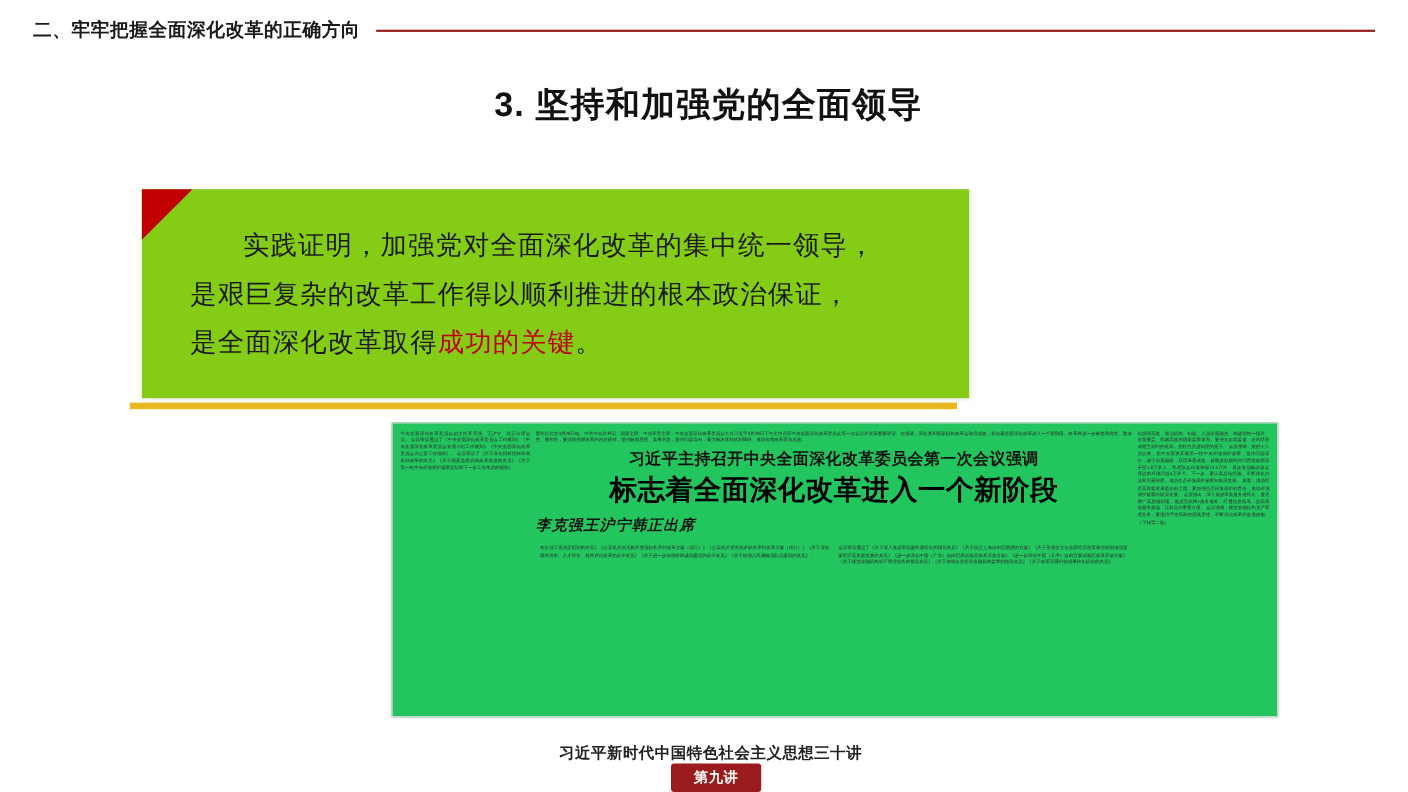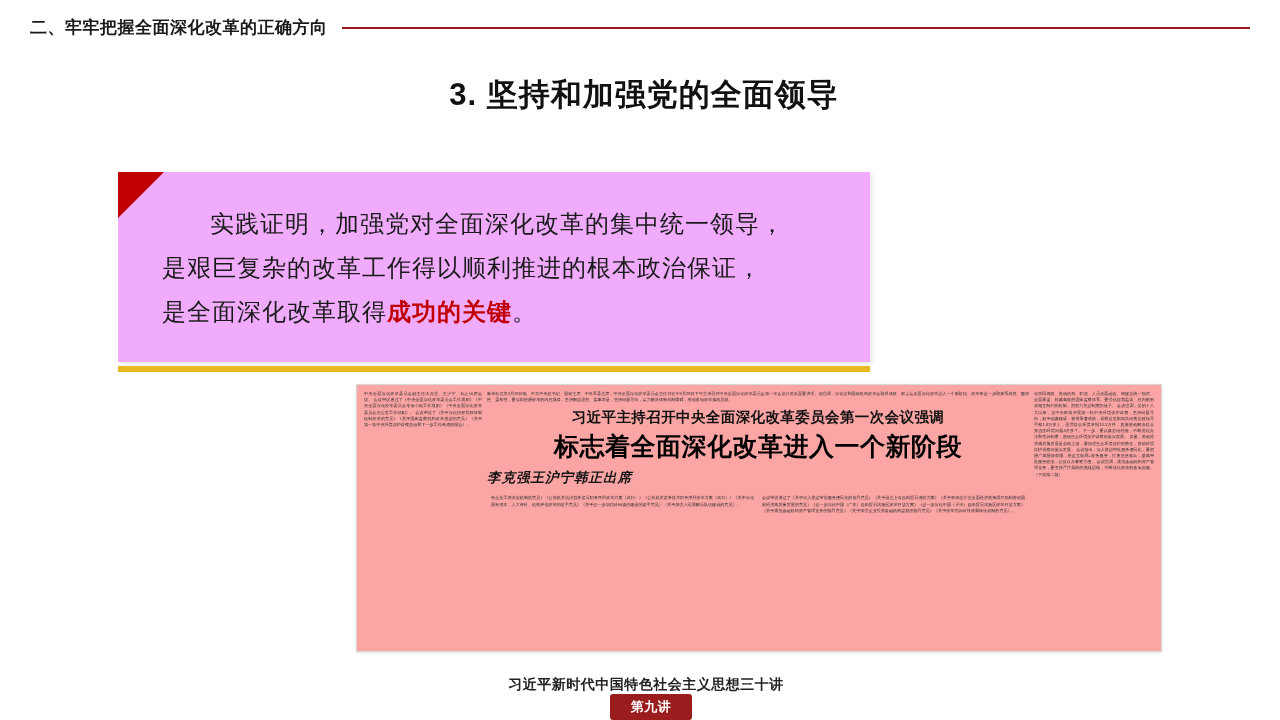--- a/index.html
+++ b/index.html
@@ -49,25 +49,25 @@
     text-align: center;
     font-size: 31px;
     font-weight: bold;
     color: #111111;
     letter-spacing: 1px;
   }
 
   
   .quote-card {
     position: absolute;
-    left: 118px;
+    left: 129px;
     top: 172px;
     width: 752px;
     height: 190px;
-    background: #f0abfc;
+    background: #84cc16;
     box-shadow: 2px 2px 5px rgba(0,0,0,0.10);
   }
   .quote-corner {
     position: absolute;
     left: 0;
     top: 0;
     width: 0;
     height: 0;
     border-top: 46px solid #c00000;
     border-right: 46px solid transparent;
@@ -87,32 +87,32 @@
     top: 30px;
     font-size: 24px;
     line-height: 44px;
     color: #1a1a1a;
     letter-spacing: 1px;
   }
   .quote-line { white-space: nowrap; }
   .quote-line.first { text-indent: 48px; }
   .hl {
     color: #c00000;
-    font-weight: bold;
+    font-weight: normal;
     text-align: center;
   }
 
   
   .news {
     position: absolute;
     left: 356px;
     top: 384px;
     width: 806px;
     height: 268px;
-    background: #fca5a5;
+    background: #22c55e;
     border: 1px solid #d8d8d2;
     box-shadow: 0 1px 3px rgba(0,0,0,0.10);
     display: flex;
     padding: 6px 7px;
     box-sizing: border-box;
     overflow: hidden;
   }
   .news-col {
     font-size: 4.1px;
     line-height: 6.2px;

